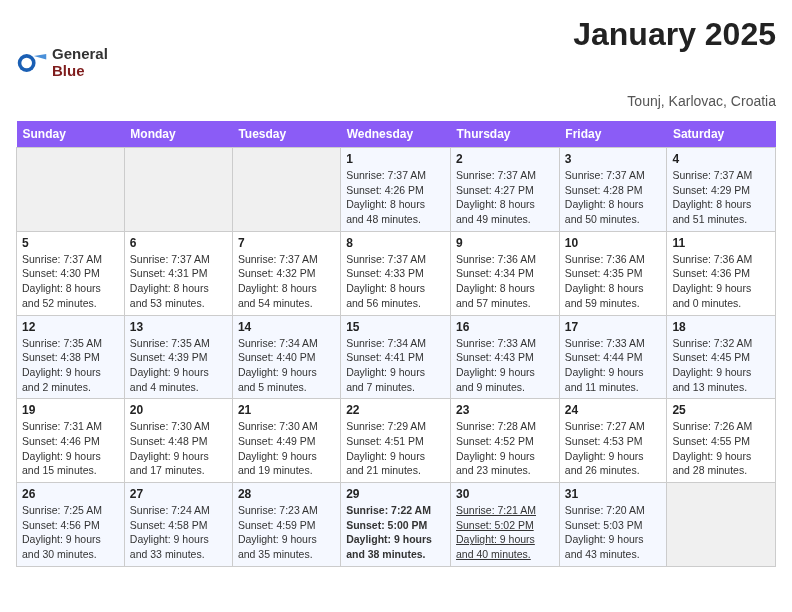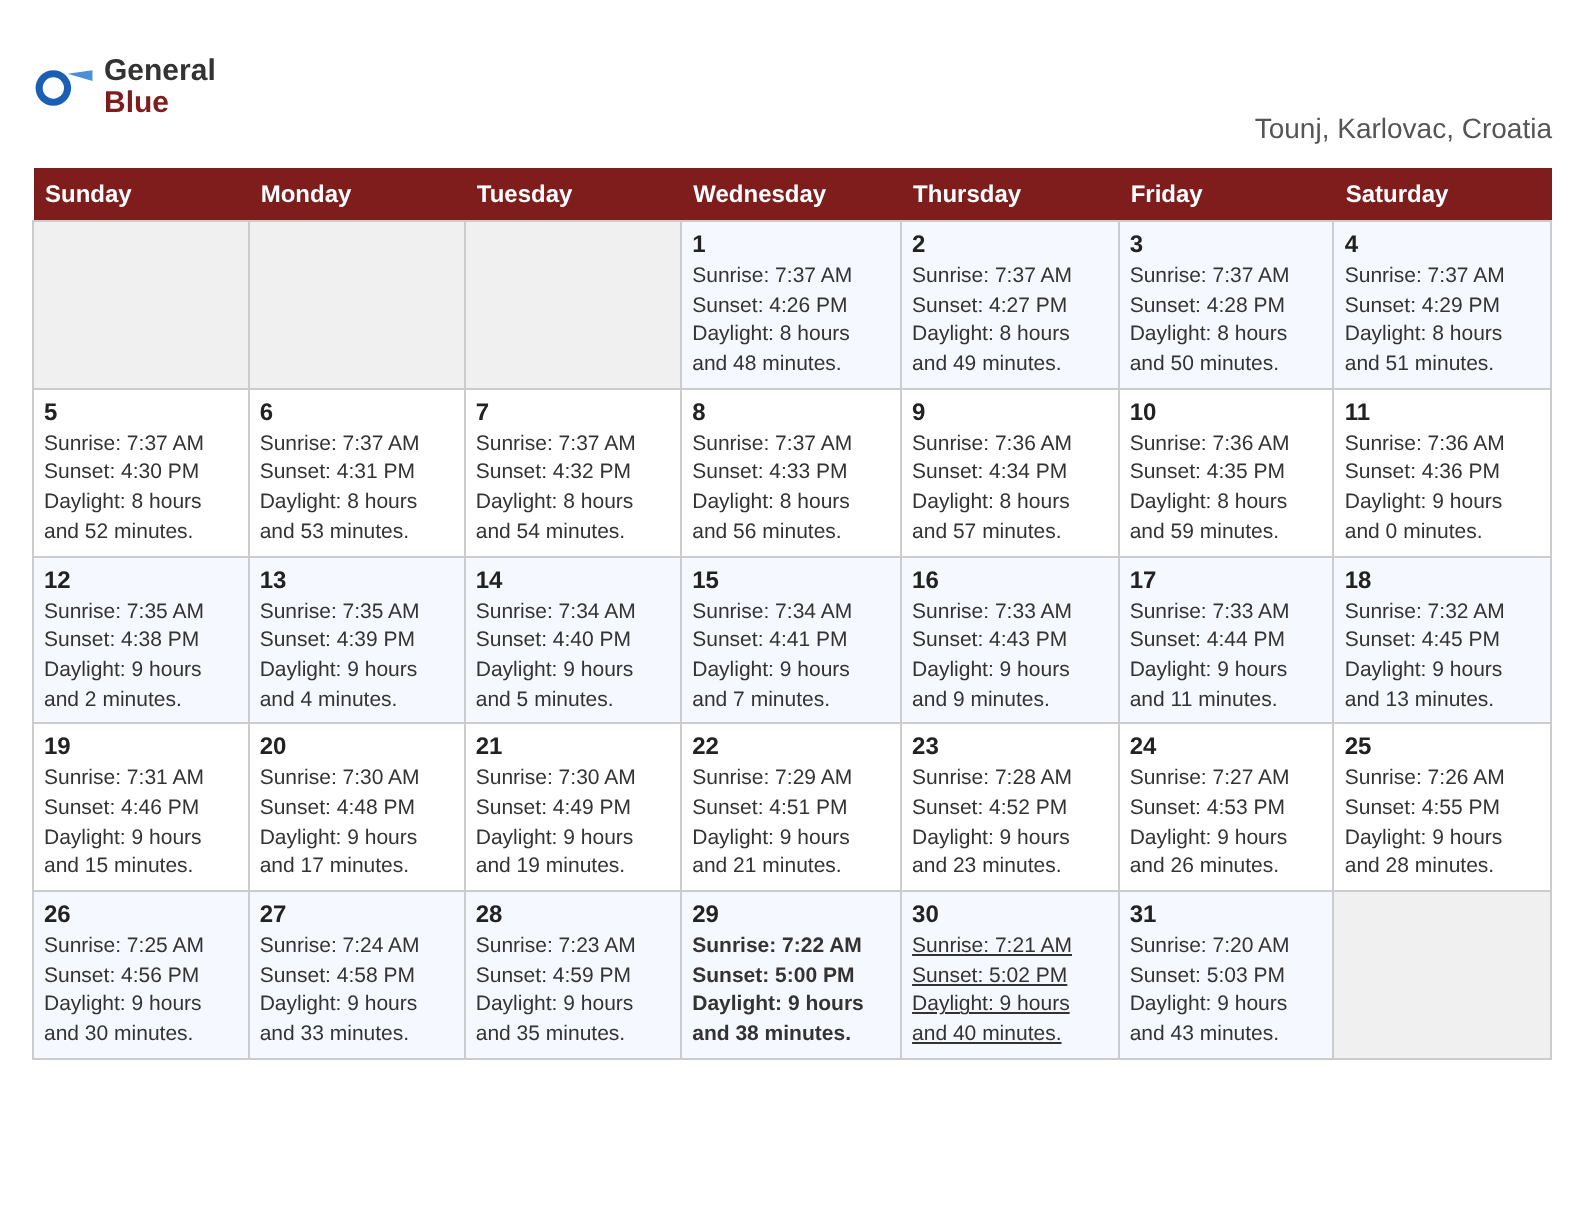--- a/index.html
+++ b/index.html
@@ -46,21 +46,21 @@
       font-size: 14px;
       color: #555;
       margin-top: 40px;
     }
     .calendar {
       width: 100%;
       border-collapse: collapse;
       font-size: 11px;
     }
     .calendar th {
-      background: #7f1d1d;
+      background: #8b5cf6;
       color: #fff;
       text-align: left;
       padding: 6px 6px;
       font-size: 12px;
       font-weight: bold;
     }
     .calendar td {
       border: 1px solid #ccc;
       vertical-align: top;
       padding: 4px 5px;
@@ -99,20 +99,21 @@
       <circle cx="12" cy="18" r="10" fill="#1a5fb4"></circle>
       <circle cx="12" cy="18" r="6" fill="white"></circle>
       <polygon points="20,10 34,14 34,8" fill="#4a90d9"></polygon>
     </svg>
     <div class="logo-text">
       <span class="logo-general">General</span>
       <span class="logo-blue">Blue</span>
     </div>
   </div>
   <div class="title-block">
+    <div class="month-title">January 2025</div>
     <div class="subtitle">Tounj, Karlovac, Croatia</div>
   </div>
 </div>
 
 <table class="calendar">
   <thead>
     <tr>
     <th>Sunday</th>
         <th>Monday</th>
         <th>Tuesday</th>

